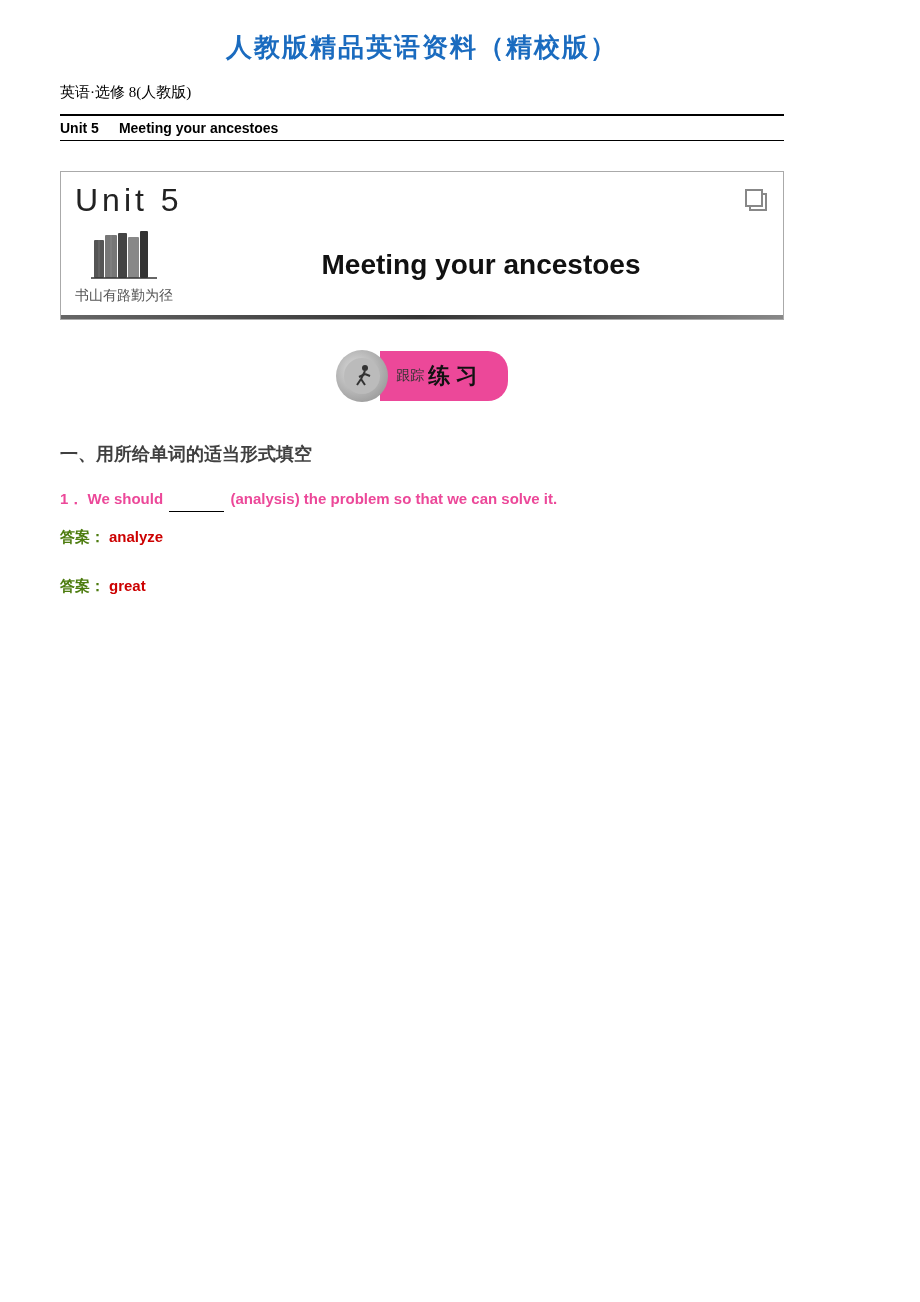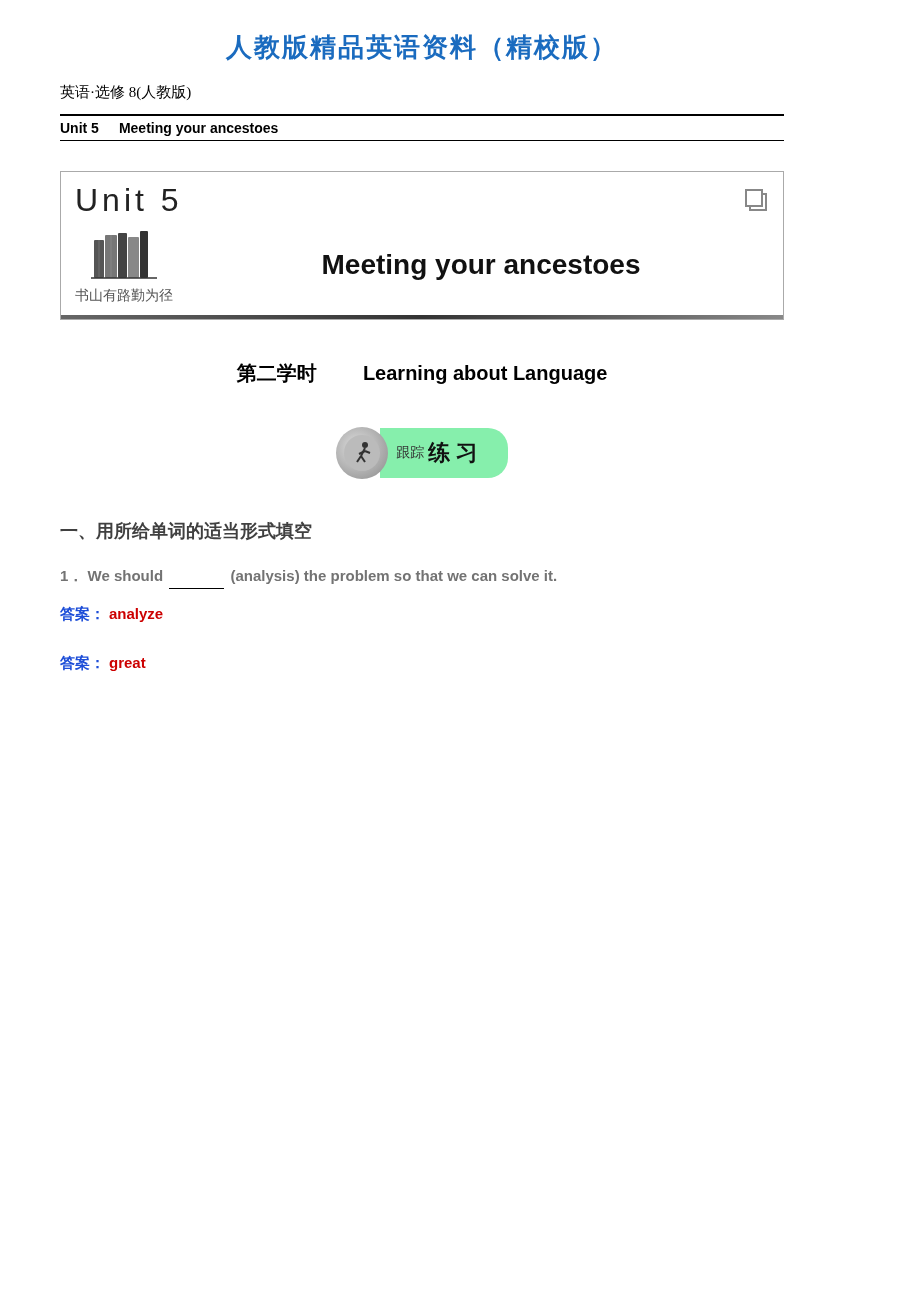--- a/index.html
+++ b/index.html
@@ -161,21 +161,21 @@
       border-radius: 50%;
       background: radial-gradient(circle at 40% 40%, #e0e0e0, #888);
       display: flex;
       align-items: center;
       justify-content: center;
       position: relative;
       z-index: 2;
     }
 
     .practice-label-bg {
-      background: #86efac;
+      background: #ec4899;
       border-radius: 0 20px 20px 0;
       padding: 10px 30px 10px 16px;
       margin-left: -8px;
       display: flex;
       align-items: center;
       gap: 4px;
     }
 
     .practice-cn-small {
       font-size: 14px;
@@ -200,34 +200,34 @@
     }
 
     .question-block {
       margin-bottom: 30px;
     }
 
     .question-text {
       font-size: 15px;
       font-weight: bold;
       font-family: "Arial", sans-serif;
-      color: #737373;
+      color: #ec4899;
       margin-bottom: 16px;
       line-height: 1.7;
     }
 
     .answer-block {
       margin-top: 10px;
       margin-bottom: 10px;
     }
 
     .answer-label {
       font-size: 15px;
       font-weight: bold;
-      color: #1d4ed8;
+      color: #4d7c0f;
       font-family: "SimHei", "黑体", sans-serif;
     }
 
     .answer-value {
       font-size: 15px;
       font-weight: bold;
       color: #cc0000;
       font-family: "Arial", sans-serif;
       margin-top: 48px;
     }
@@ -286,25 +286,20 @@
           <line x1="2" y1="53" x2="68" y2="53" stroke="#333" stroke-width="1.5"></line>
         </svg>
         <span class="books-label">书山有路勤为径</span>
       </div>
 
       <div class="banner-main-title">Meeting your ancestoes</div>
     </div>
     <div class="banner-bottom-line"></div>
   </div>
 
-  <div class="section-period">
-    <span class="period-cn">第二学时</span>
-    <span style="margin: 0 12px;">&nbsp;&nbsp;</span>
-    <span class="period-en">Learning about Language</span>
-  </div>
 
   <div class="practice-banner">
     <div class="practice-circle">
 
       <svg width="38" height="38" viewBox="0 0 38 38">
         <circle cx="19" cy="19" r="18" fill="#bbb"></circle>
 
         <circle cx="22" cy="11" r="3" fill="#333"></circle>
         <line x1="22" y1="14" x2="18" y2="22" stroke="#333" stroke-width="2"></line>
         <line x1="18" y1="22" x2="14" y2="28" stroke="#333" stroke-width="2"></line>

